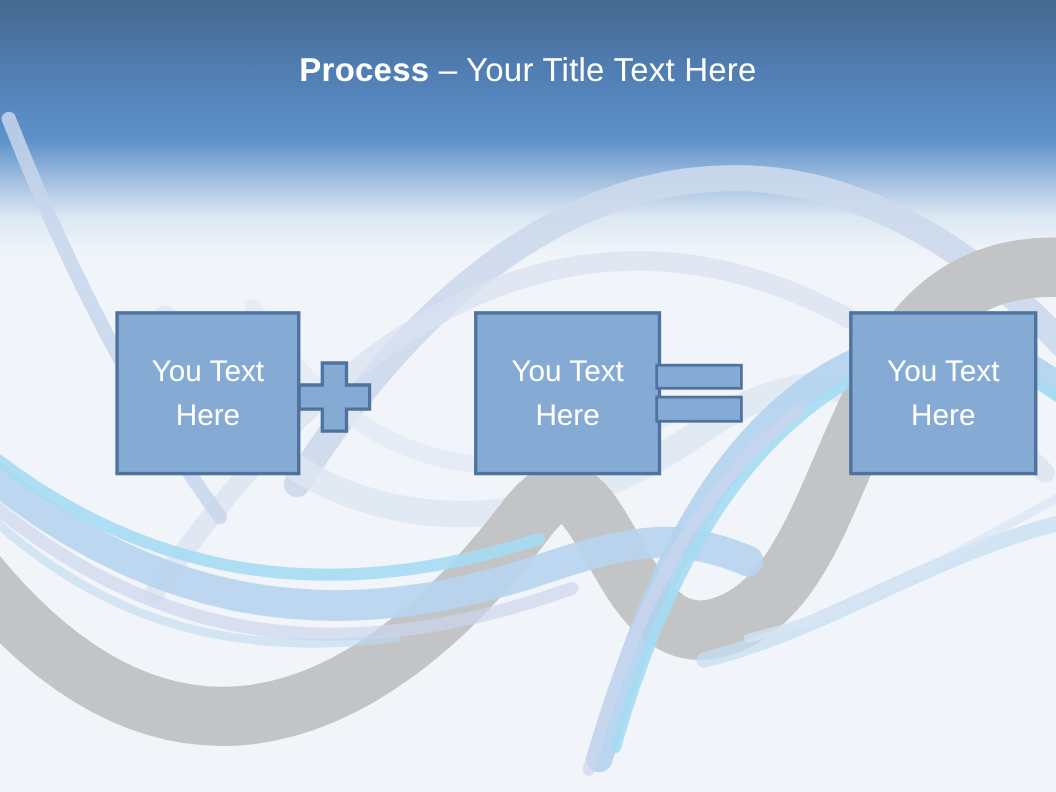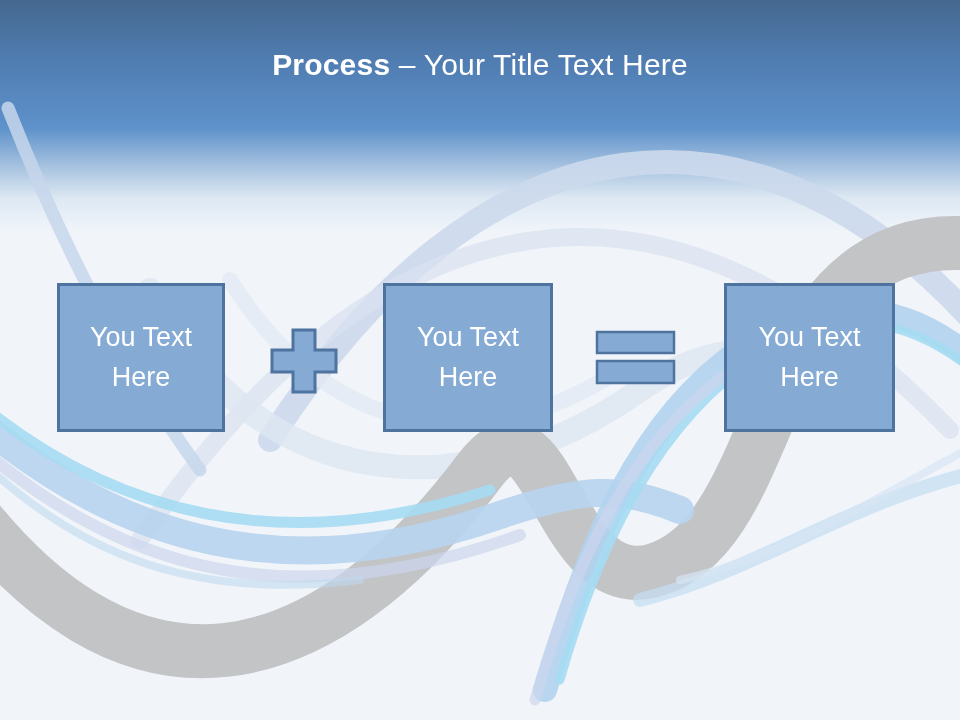--- a/index.html
+++ b/index.html
@@ -31,21 +31,21 @@
   .w-rsilk-c{stroke:#ccd6ec;stroke-width:11;opacity:.7;}
   .w-rsilk-d{stroke:#c6ddf1;stroke-width:14;opacity:.75;}
   .w-rsilk-e{stroke:#d7e6f4;stroke-width:8;opacity:.7;}
   .title{position:absolute;left:0;top:48px;width:960px;text-align:center;
     color:var(--title-text,#fff);font-size:30px;letter-spacing:.2px;z-index:5;}
   .title .bold{font-weight:700;}
   .title .rest{font-weight:400;}
   .tbox{position:absolute;width:170px;height:149px;top:283px;
     background:var(--shape-fill,#85aad3);border:3px solid var(--shape-border,#4f739f);
     display:flex;align-items:center;justify-content:center;text-align:center;
-    color:var(--box-text,#fff);font-size:27px;line-height:1.45;padding:6px 14px;z-index:4;}
+    color:var(--box-text,#fff);font-size:27px;line-height:1.45;padding:6px 14px;z-index:4;margin-left:48px;}
   .tbox.b1{left:57px;width:168px;}
   .tbox.b2{left:383px;}
   .tbox.b3{left:724px;width:171px;}
   .op{position:absolute;z-index:4;}
   .op-plus{left:270px;top:328px;}
   .op-eq{left:594px;top:328px;}
   .op .shape{fill:var(--shape-fill,#85aad3);stroke:var(--shape-border,#4f739f);}
 </style>
 </head>
 <body>

